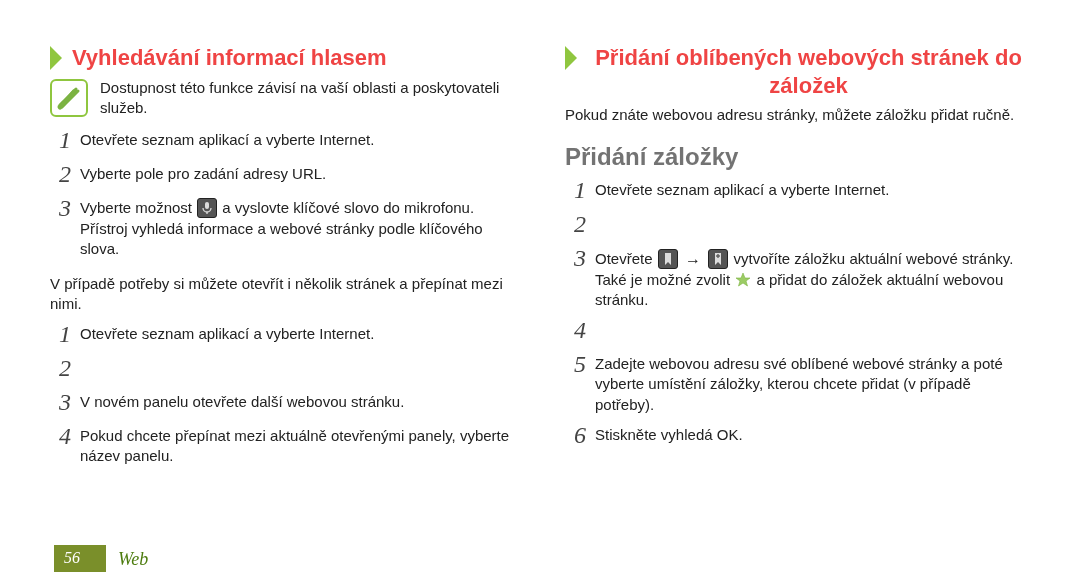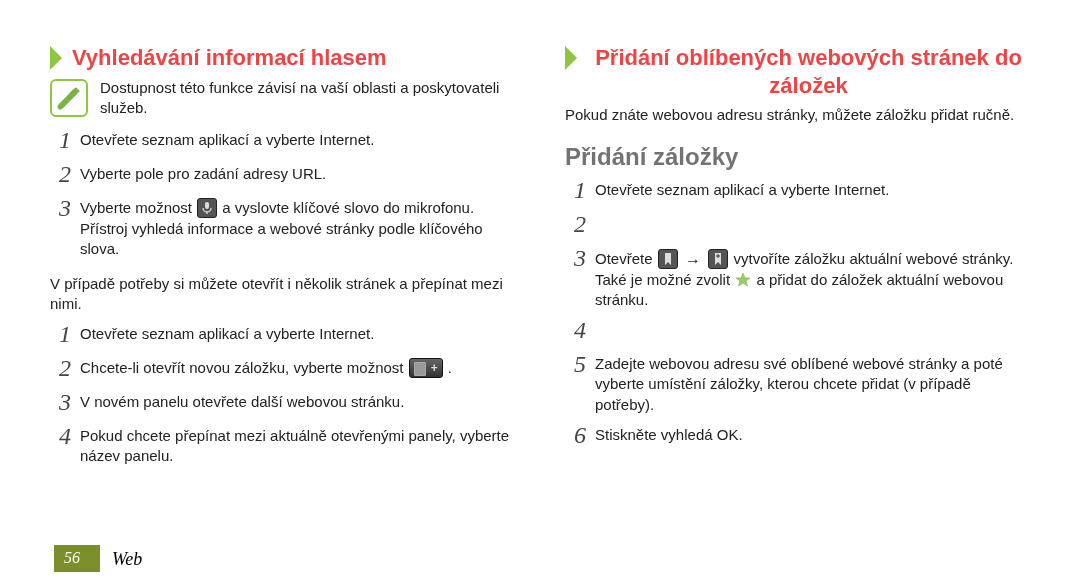--- a/index.html
+++ b/index.html
@@ -193,26 +193,26 @@
     display: flex;
     align-items: center;
     gap: 12px;
   }
   .page-num-box {
     background: #7a8f2a;
     color: #fff;
     font-style: italic;
     font-family: Georgia, serif;
     font-size: 16px;
-    padding: 2px 20px 3px 10px;
+    padding: 2px 26px 3px 10px;
   }
   .page-section {
     font-family: Georgia, serif;
     font-style: italic;
-    color: #000000;
+    color: #4d7c0f;
     font-size: 18px;
   }
 </style>
 </head>
 <body>
 
 <div class="page">
   <div class="cols">
 
     <div class="col">
@@ -267,25 +267,20 @@
 
       <ol class="steps">
         <li>
           <span class="num">1</span>
           <span class="step-text">
             <span>Otevřete seznam aplikací a vyberte </span><span class="strong">Internet</span><span>.</span>
           </span>
         </li>
         <li>
           <span class="num">2</span>
-          <span class="step-text">
-            <span>Chcete-li otevřít novou záložku, vyberte možnost </span>
-            <span class="inline-icon icon-tab-plus"></span>
-            <span> .</span>
-          </span>
         </li>
         <li>
           <span class="num">3</span>
           <span class="step-text">V novém panelu otevřete další webovou stránku.</span>
         </li>
         <li>
           <span class="num">4</span>
           <span class="step-text">Pokud chcete přepínat mezi aktuálně otevřenými panely, vyberte název panelu.</span>
         </li>
       </ol>

